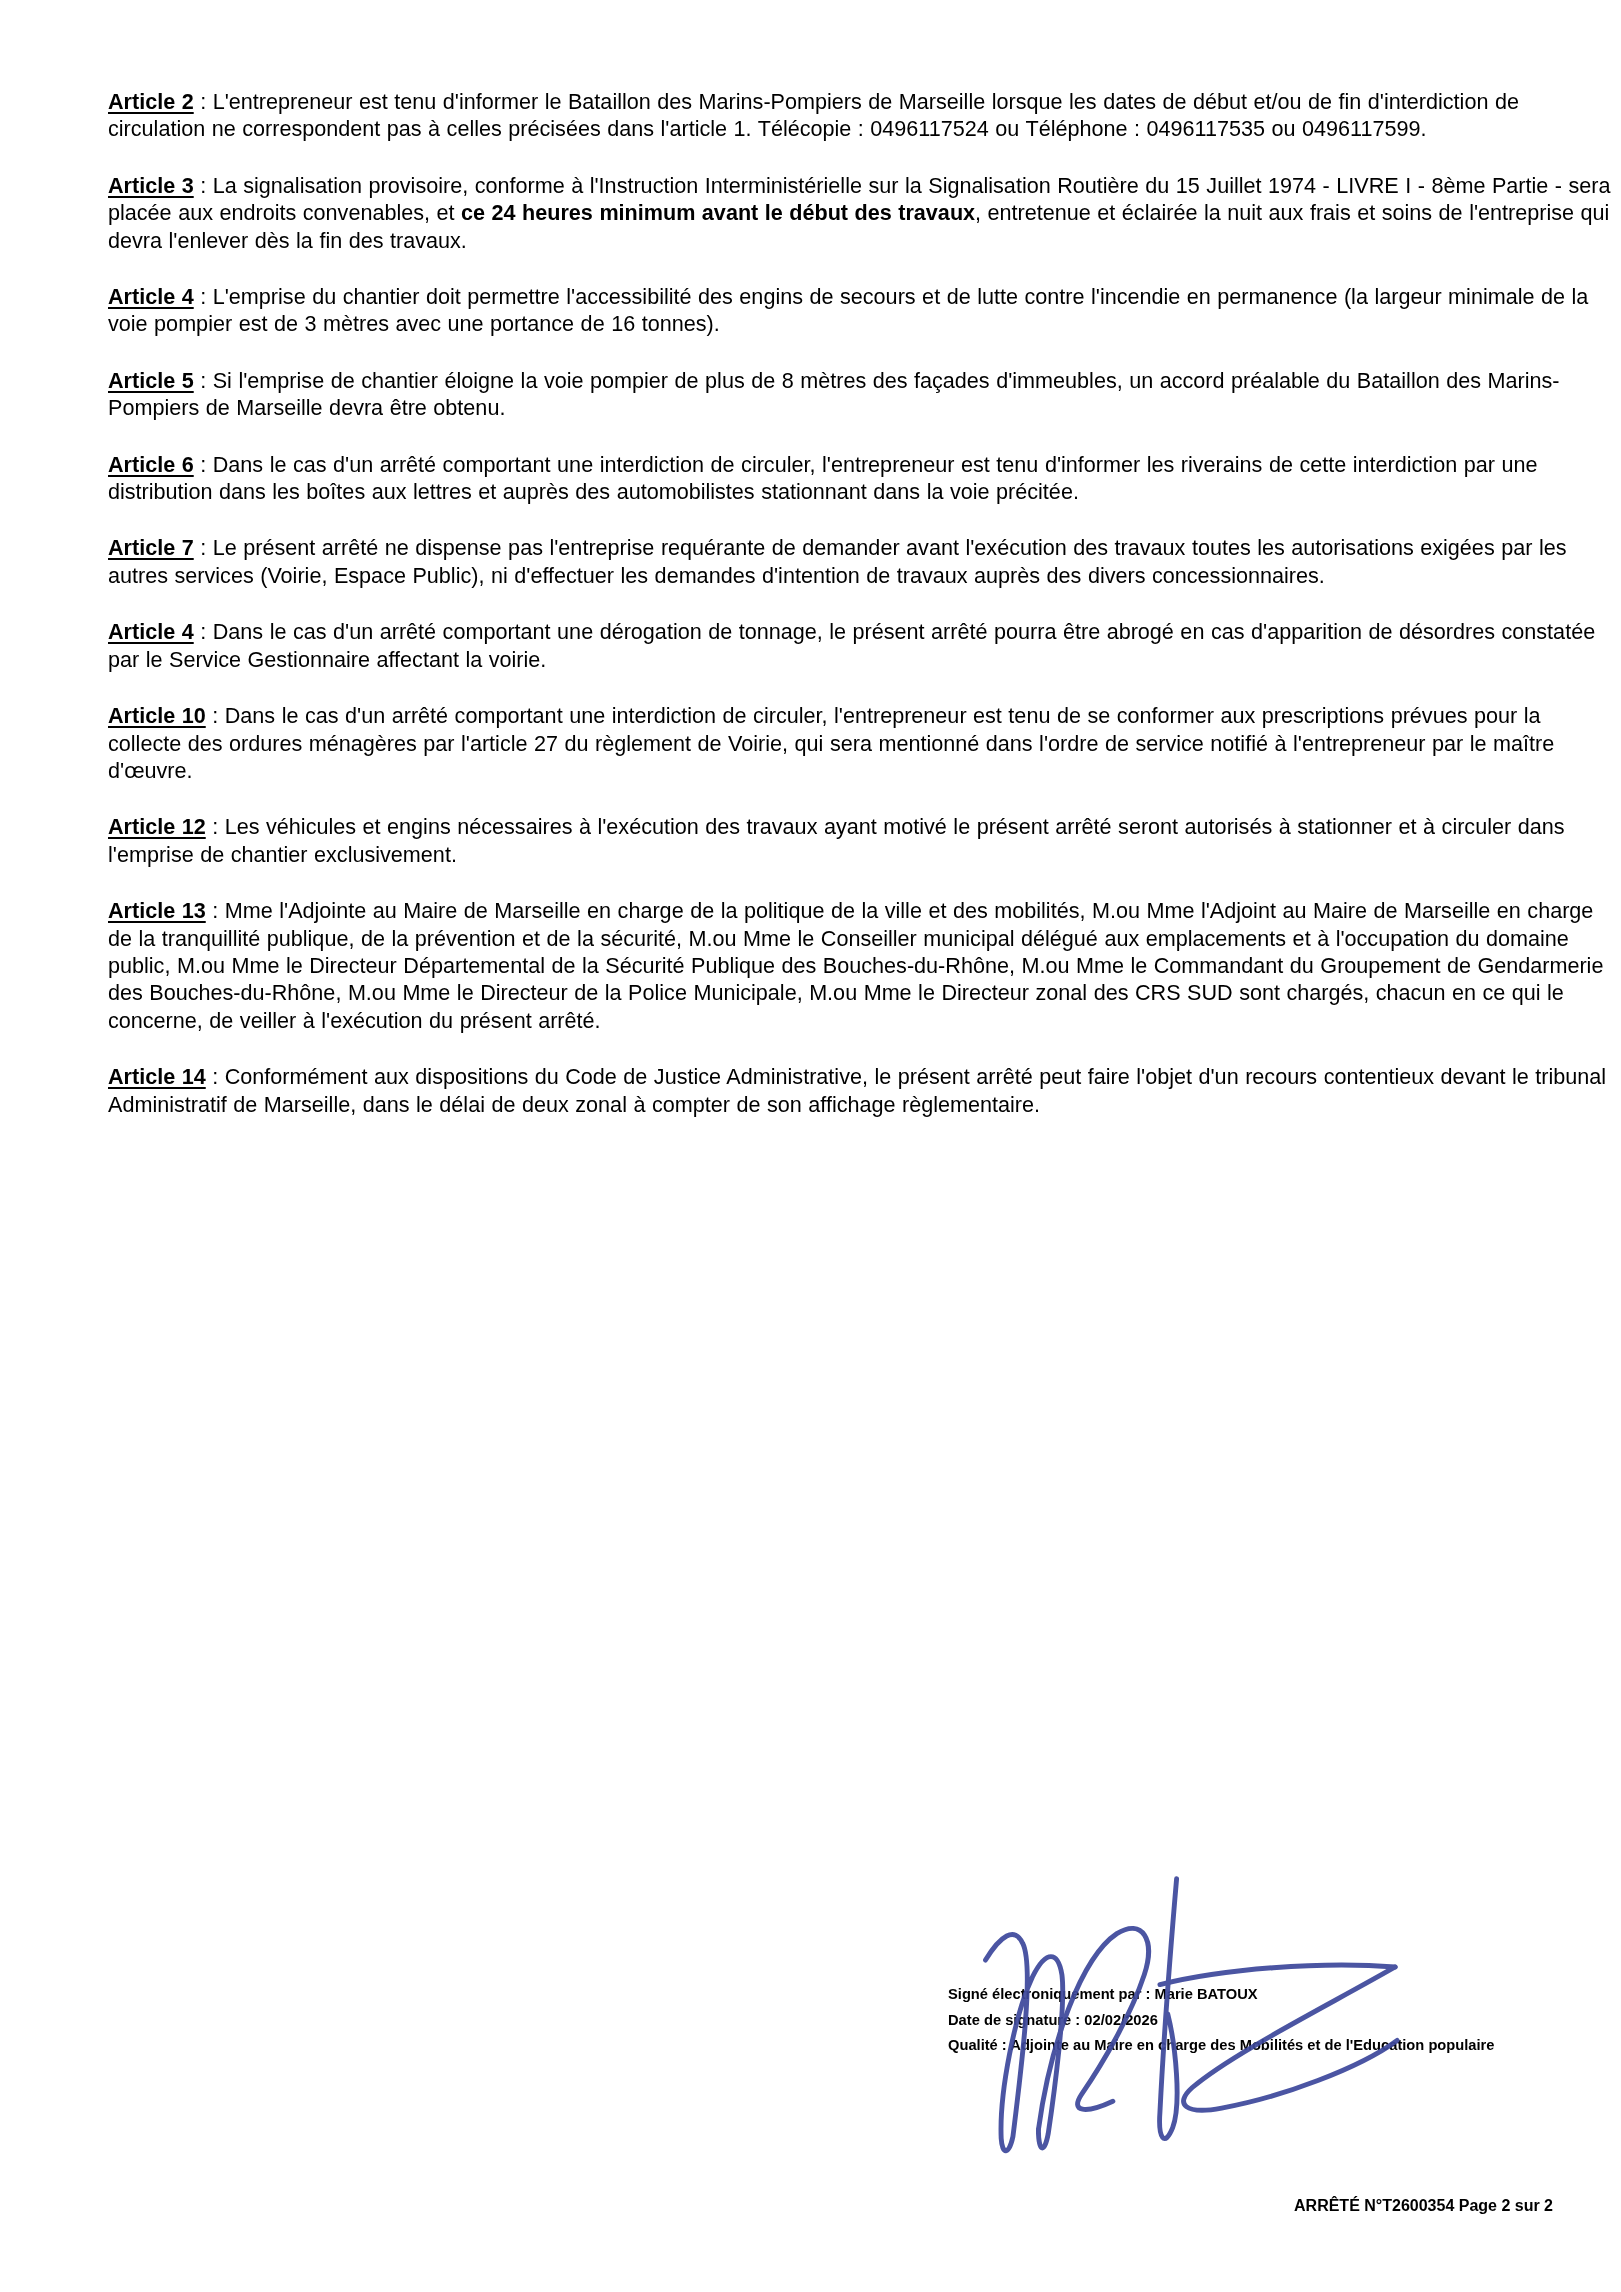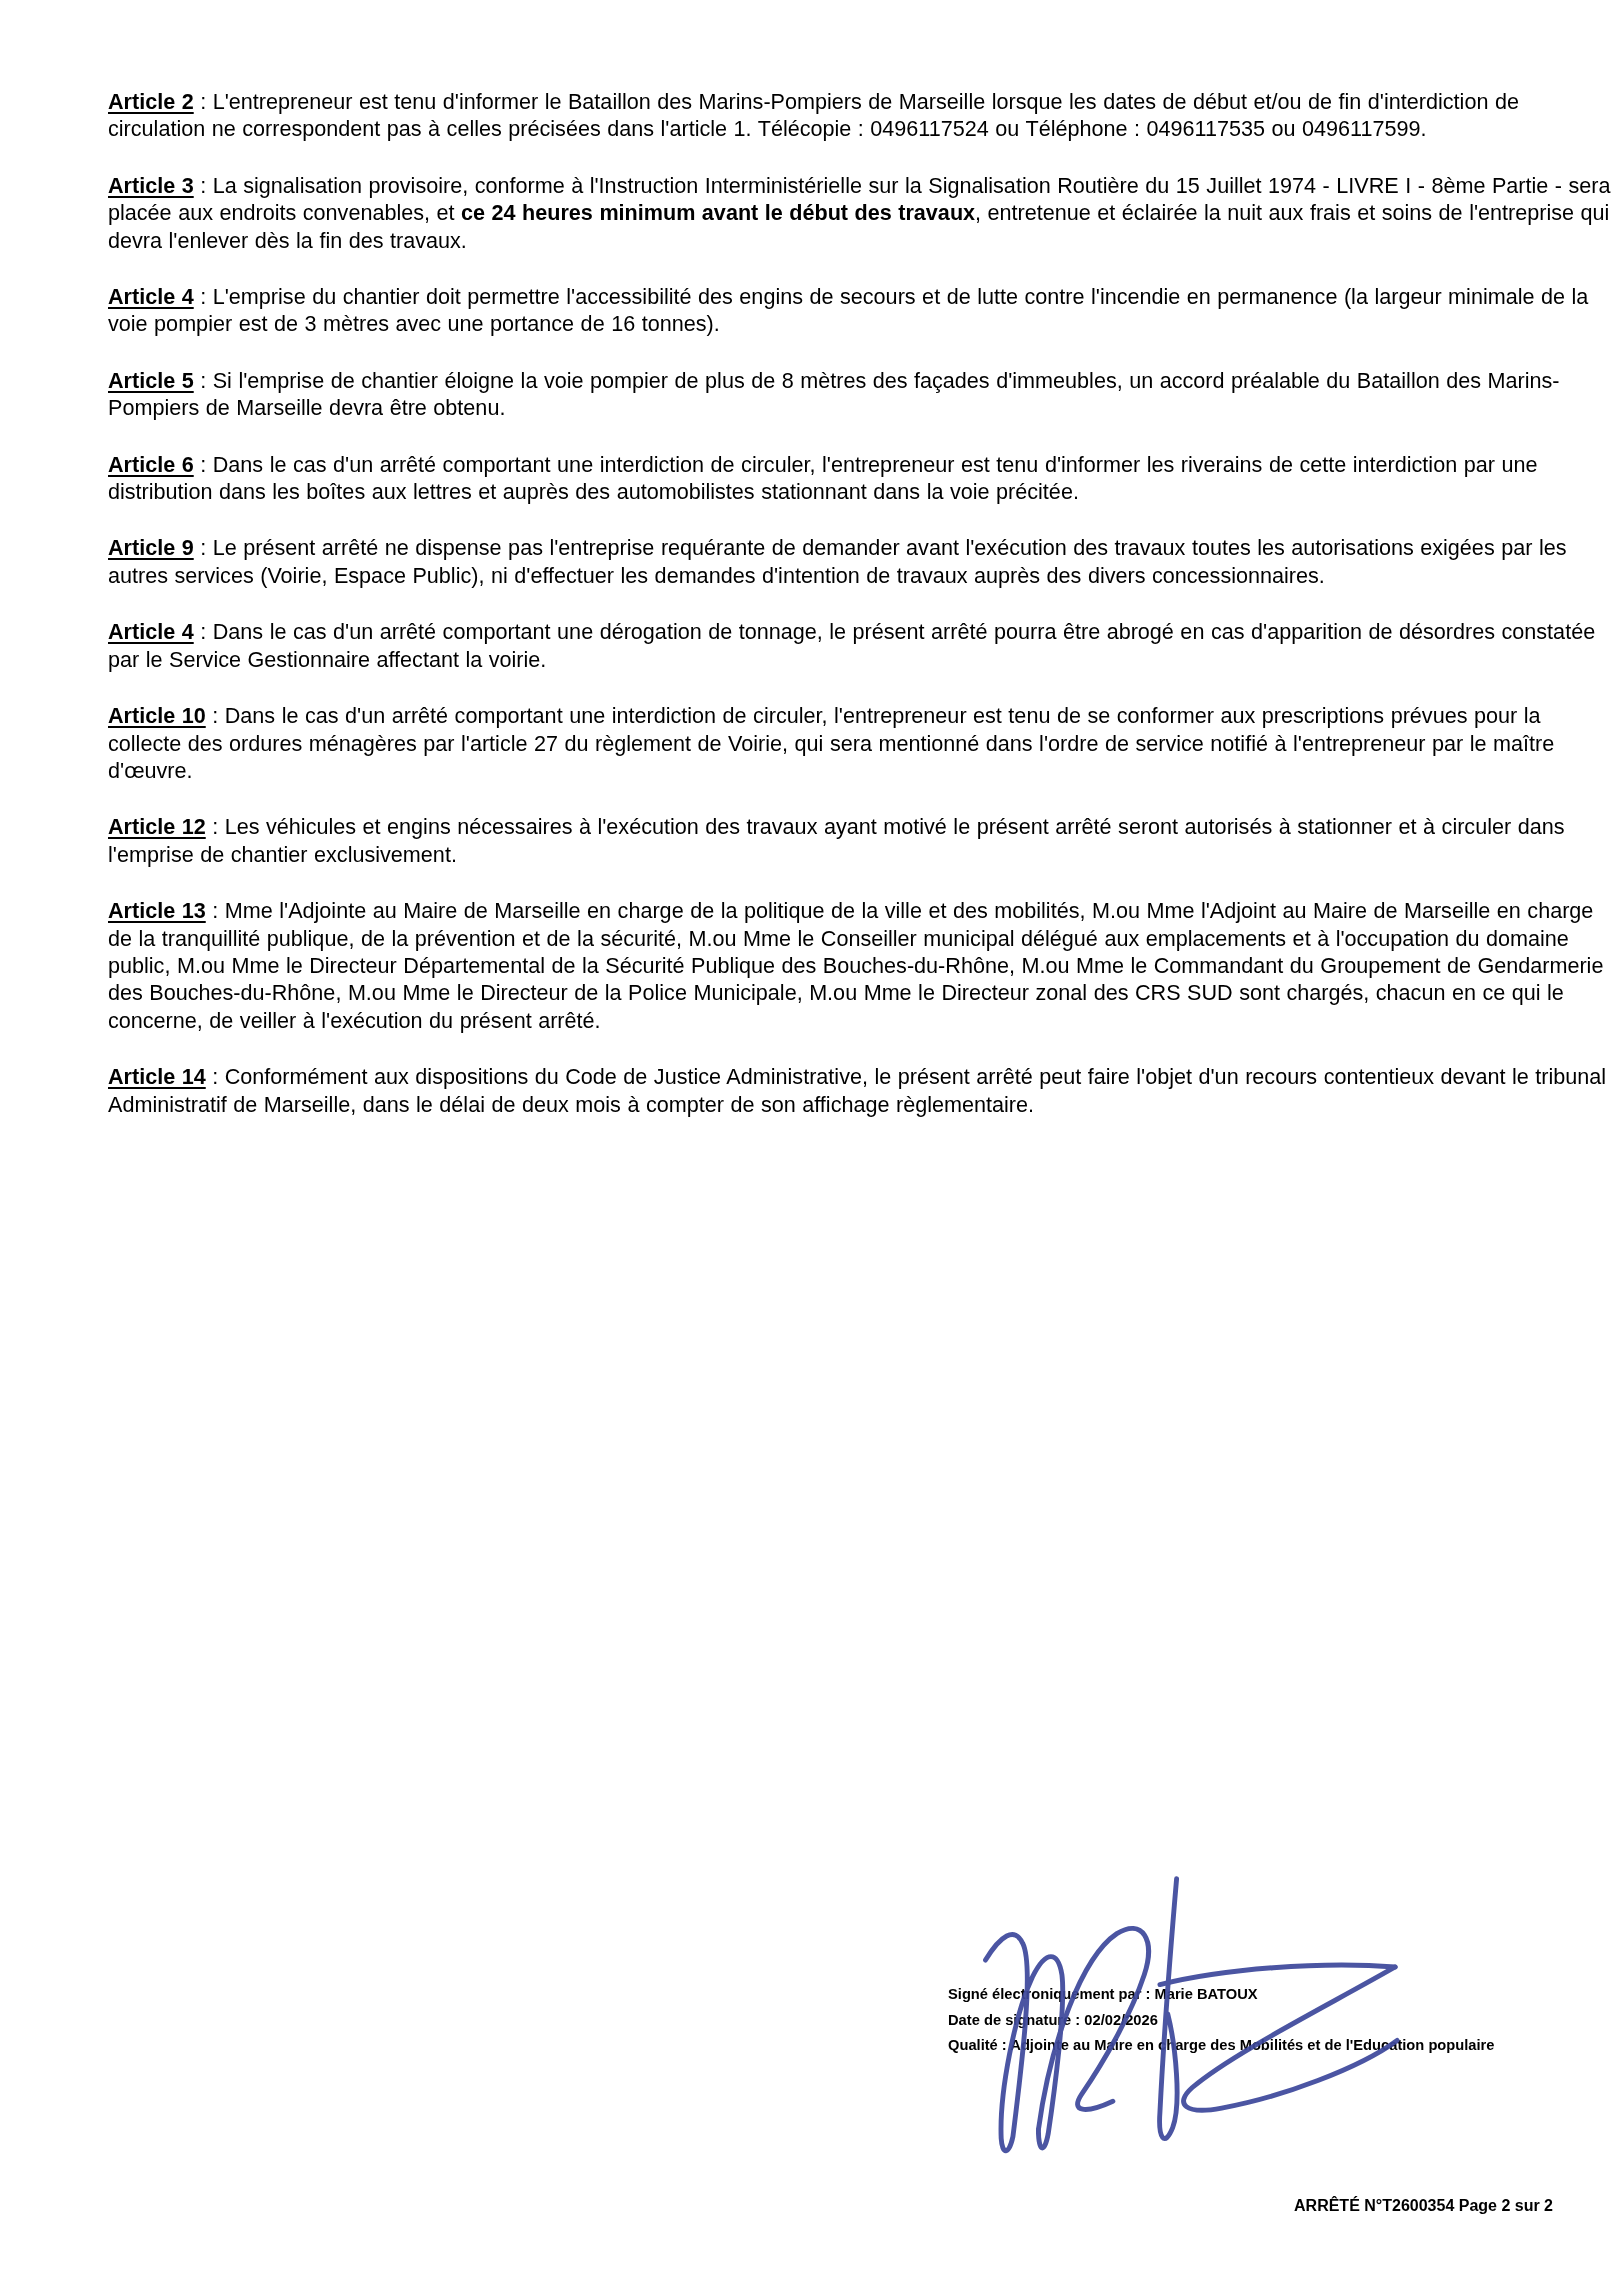--- a/index.html
+++ b/index.html
@@ -39,32 +39,32 @@
 
   <p class="article"><span class="art-label">Article 3</span><span> : La signalisation provisoire, conforme à l'Instruction Interministérielle sur la Signalisation Routière du 15 Juillet 1974 - LIVRE I - 8ème Partie - sera placée aux endroits convenables, et </span><span class="b">ce 24 heures minimum avant le début des travaux</span><span>, entretenue et éclairée la nuit aux frais et soins de l'entreprise qui devra l'enlever dès la fin des travaux.</span></p>
 
   <p class="article"><span class="art-label">Article 4</span><span> : L'emprise du chantier doit permettre l'accessibilité des engins de secours et de lutte contre l'incendie en permanence (la largeur minimale de la voie pompier est de 3 mètres avec une portance de 16 tonnes).</span></p>
 
   <p class="article"><span class="art-label">Article 5</span><span> : Si l'emprise de chantier éloigne la voie pompier de plus de 8 mètres des façades d'immeubles, un accord préalable du Bataillon des Marins-Pompiers de Marseille devra être obtenu.</span></p>
 
   <p class="article"><span class="art-label">Article 6</span><span> : Dans le cas d'un arrêté comportant une interdiction de circuler, l'entrepreneur est tenu d'informer les riverains de cette interdiction par une distribution dans les boîtes aux lettres et auprès des automobilistes stationnant dans la voie précitée.</span></p>
 
 
-  <p class="article"><span class="art-label">Article 9</span><span> : Le présent arrêté ne dispense pas l'entreprise requérante de demander avant l'exécution des travaux toutes les autorisations exigées par les autres services (Voirie, Espace Public), ni d'effectuer les demandes d'intention de travaux auprès des divers concessionnaires.</span></p>
+  <p class="article"><span class="art-label">Article 7</span><span> : Le présent arrêté ne dispense pas l'entreprise requérante de demander avant l'exécution des travaux toutes les autorisations exigées par les autres services (Voirie, Espace Public), ni d'effectuer les demandes d'intention de travaux auprès des divers concessionnaires.</span></p>
 
   <p class="article"><span class="art-label">Article 4</span><span> : Dans le cas d'un arrêté comportant une dérogation de tonnage, le présent arrêté pourra être abrogé en cas d'apparition de désordres constatée par le Service Gestionnaire affectant la voirie.</span></p>
 
   <p class="article"><span class="art-label">Article 10</span><span> : Dans le cas d'un arrêté comportant une interdiction de circuler, l'entrepreneur est tenu de se conformer aux prescriptions prévues pour la collecte des ordures ménagères par l'article 27 du règlement de Voirie, qui sera mentionné dans l'ordre de service notifié à l'entrepreneur par le maître d'œuvre.</span></p>
 
 
   <p class="article"><span class="art-label">Article 12</span><span> : Les véhicules et engins nécessaires à l'exécution des travaux ayant motivé le présent arrêté seront autorisés à stationner et à circuler dans l'emprise de chantier exclusivement.</span></p>
 
   <p class="article"><span class="art-label">Article 13</span><span> : Mme l'Adjointe au Maire de Marseille en charge de la politique de la ville et des mobilités, M.ou Mme l'Adjoint au Maire de Marseille en charge de la tranquillité publique, de la prévention et de la sécurité, M.ou Mme le Conseiller municipal délégué aux emplacements et à l'occupation du domaine public, M.ou Mme le Directeur Départemental de la Sécurité Publique des Bouches-du-Rhône, M.ou Mme le Commandant du Groupement de Gendarmerie des Bouches-du-Rhône, M.ou Mme le Directeur de la Police Municipale, M.ou Mme le Directeur zonal des CRS SUD sont chargés, chacun en ce qui le concerne, de veiller à l'exécution du présent arrêté.</span></p>
 
-  <p class="article"><span class="art-label">Article 14</span><span> : Conformément aux dispositions du Code de Justice Administrative, le présent arrêté peut faire l'objet d'un recours contentieux devant le tribunal Administratif de Marseille, dans le délai de deux mois à compter de son affichage règlementaire.</span></p>
+  <p class="article"><span class="art-label">Article 14</span><span> : Conformément aux dispositions du Code de Justice Administrative, le présent arrêté peut faire l'objet d'un recours contentieux devant le tribunal Administratif de Marseille, dans le délai de deux zonal à compter de son affichage règlementaire.</span></p>
 
 </div>
 
 <div class="sig-block">
   <div>Signé électroniquement par : Marie BATOUX</div>
   <div>Date de signature : 02/02/2026</div>
   <div>Qualité : Adjointe au Maire en charge des Mobilités et de l'Education populaire</div>
 </div>
 
 <svg class="sig-ink" viewBox="0 0 460 300" xmlns="http://www.w3.org/2000/svg">

